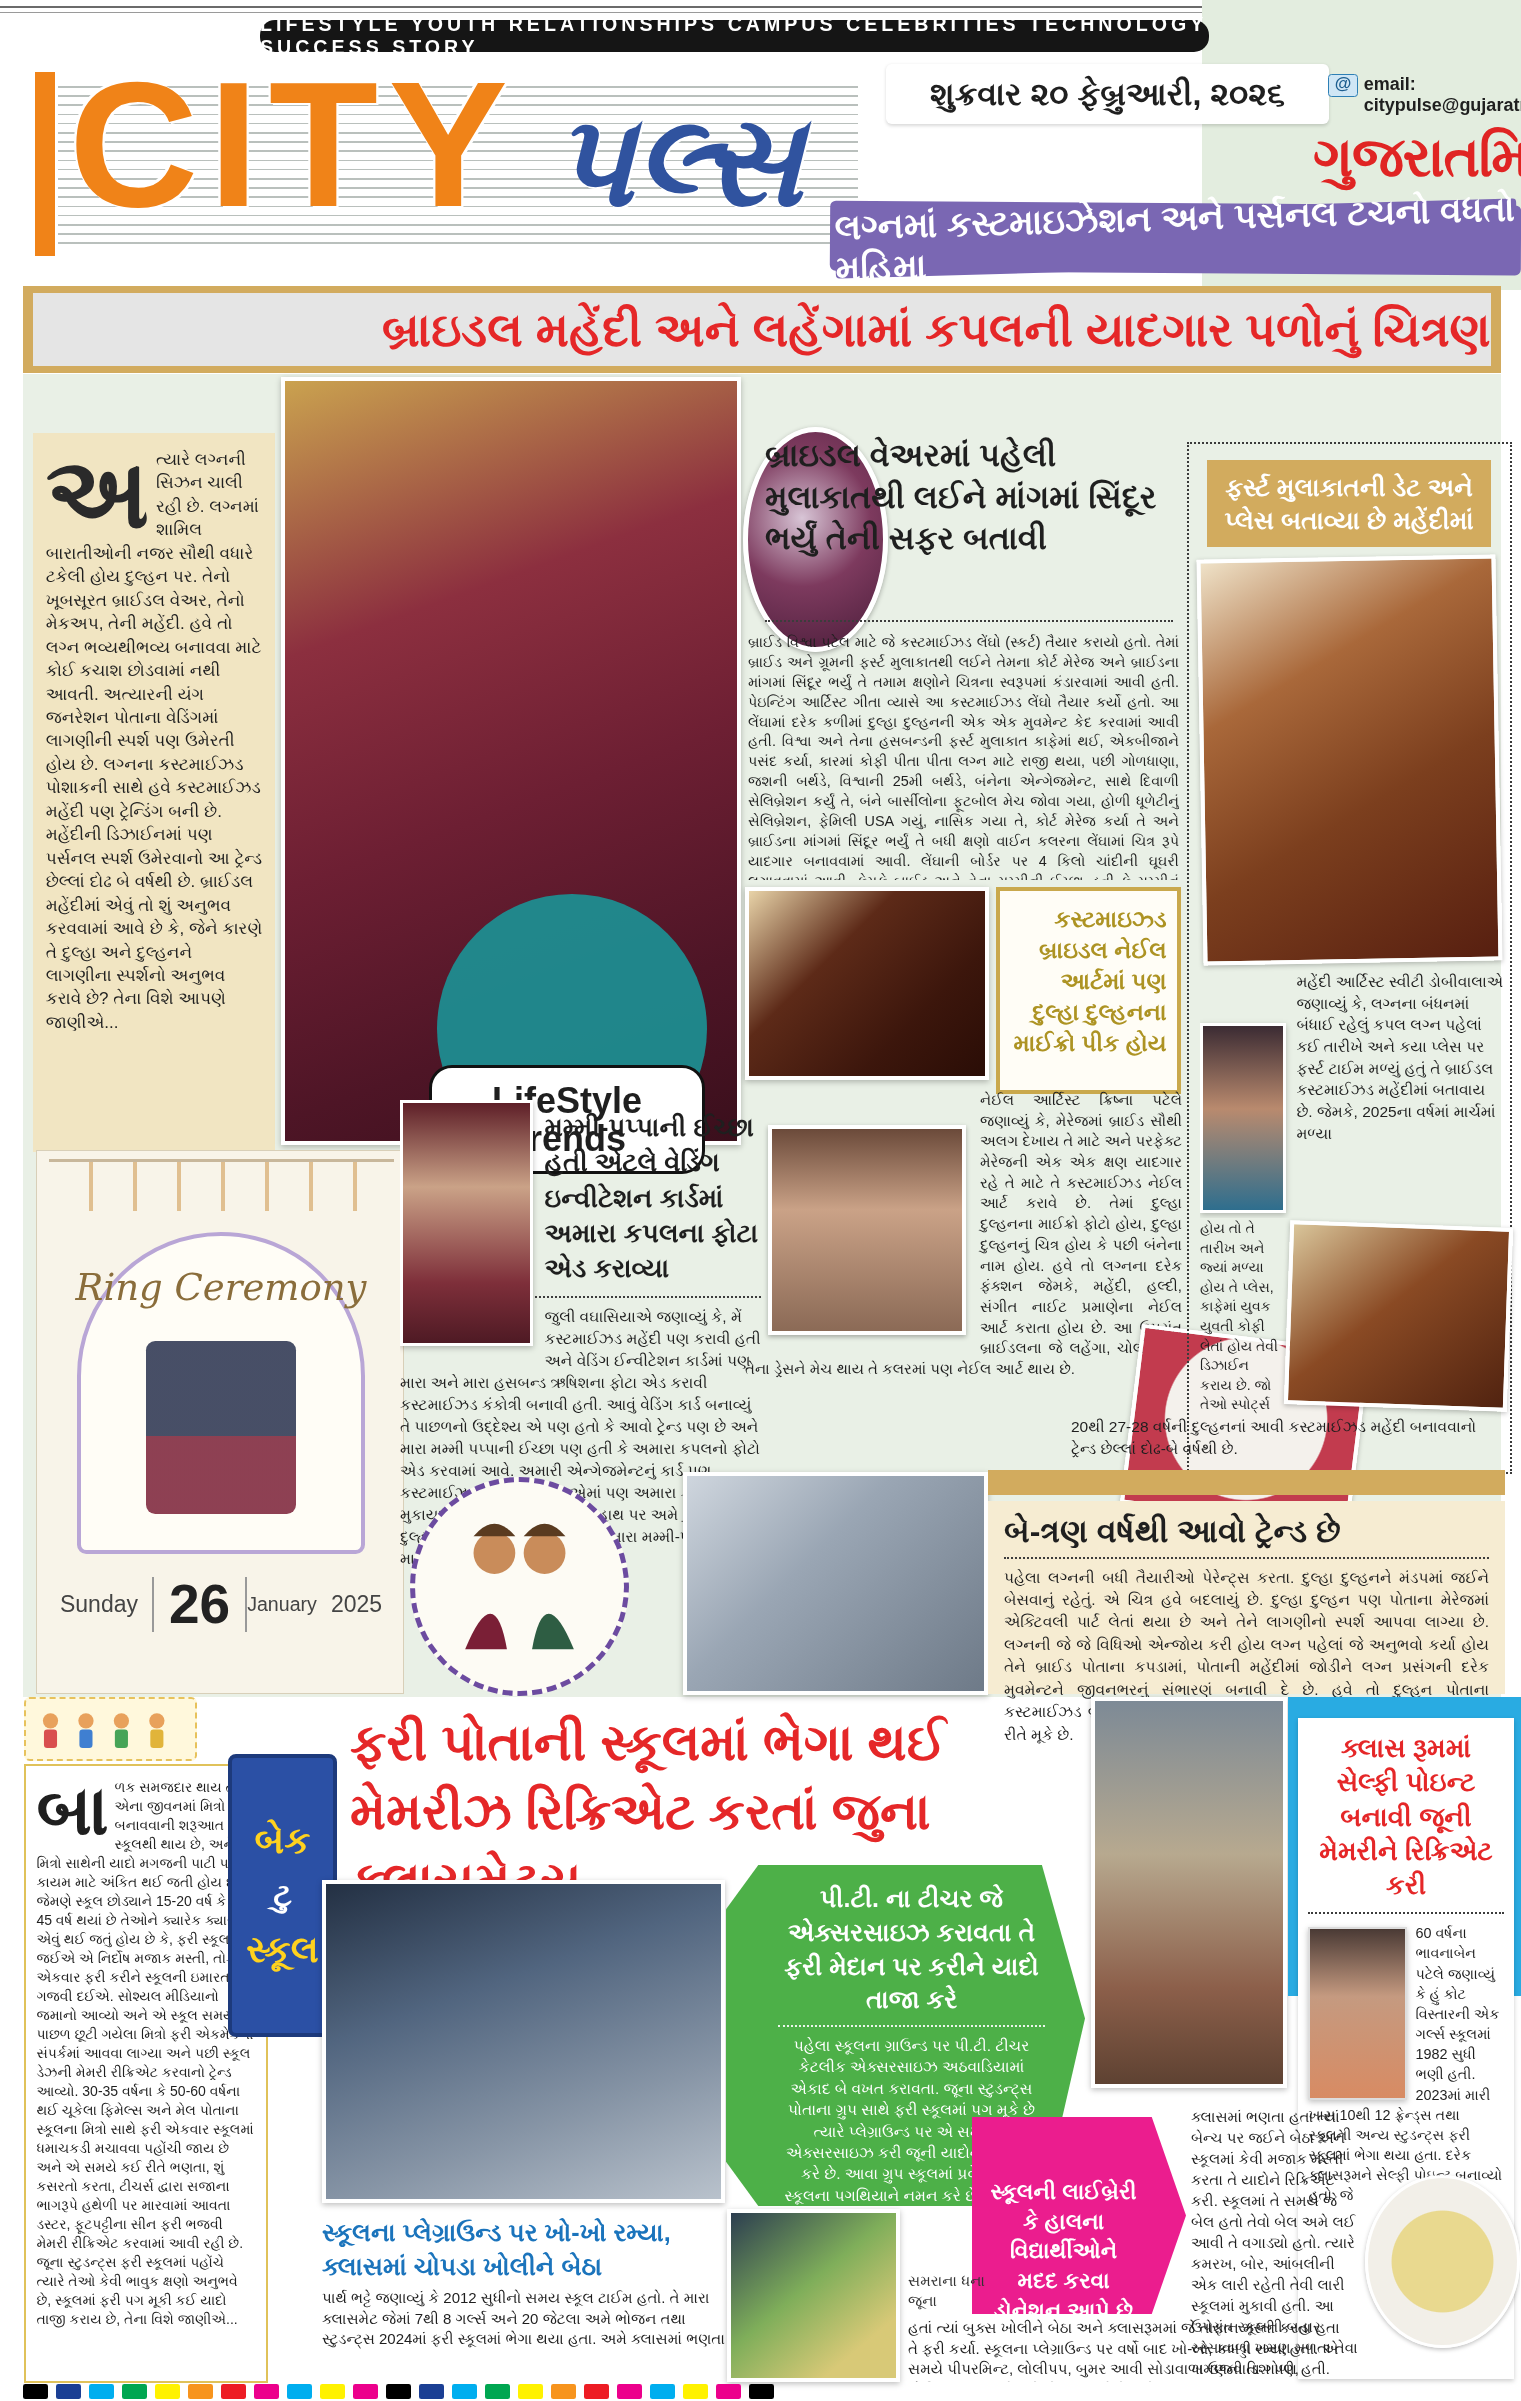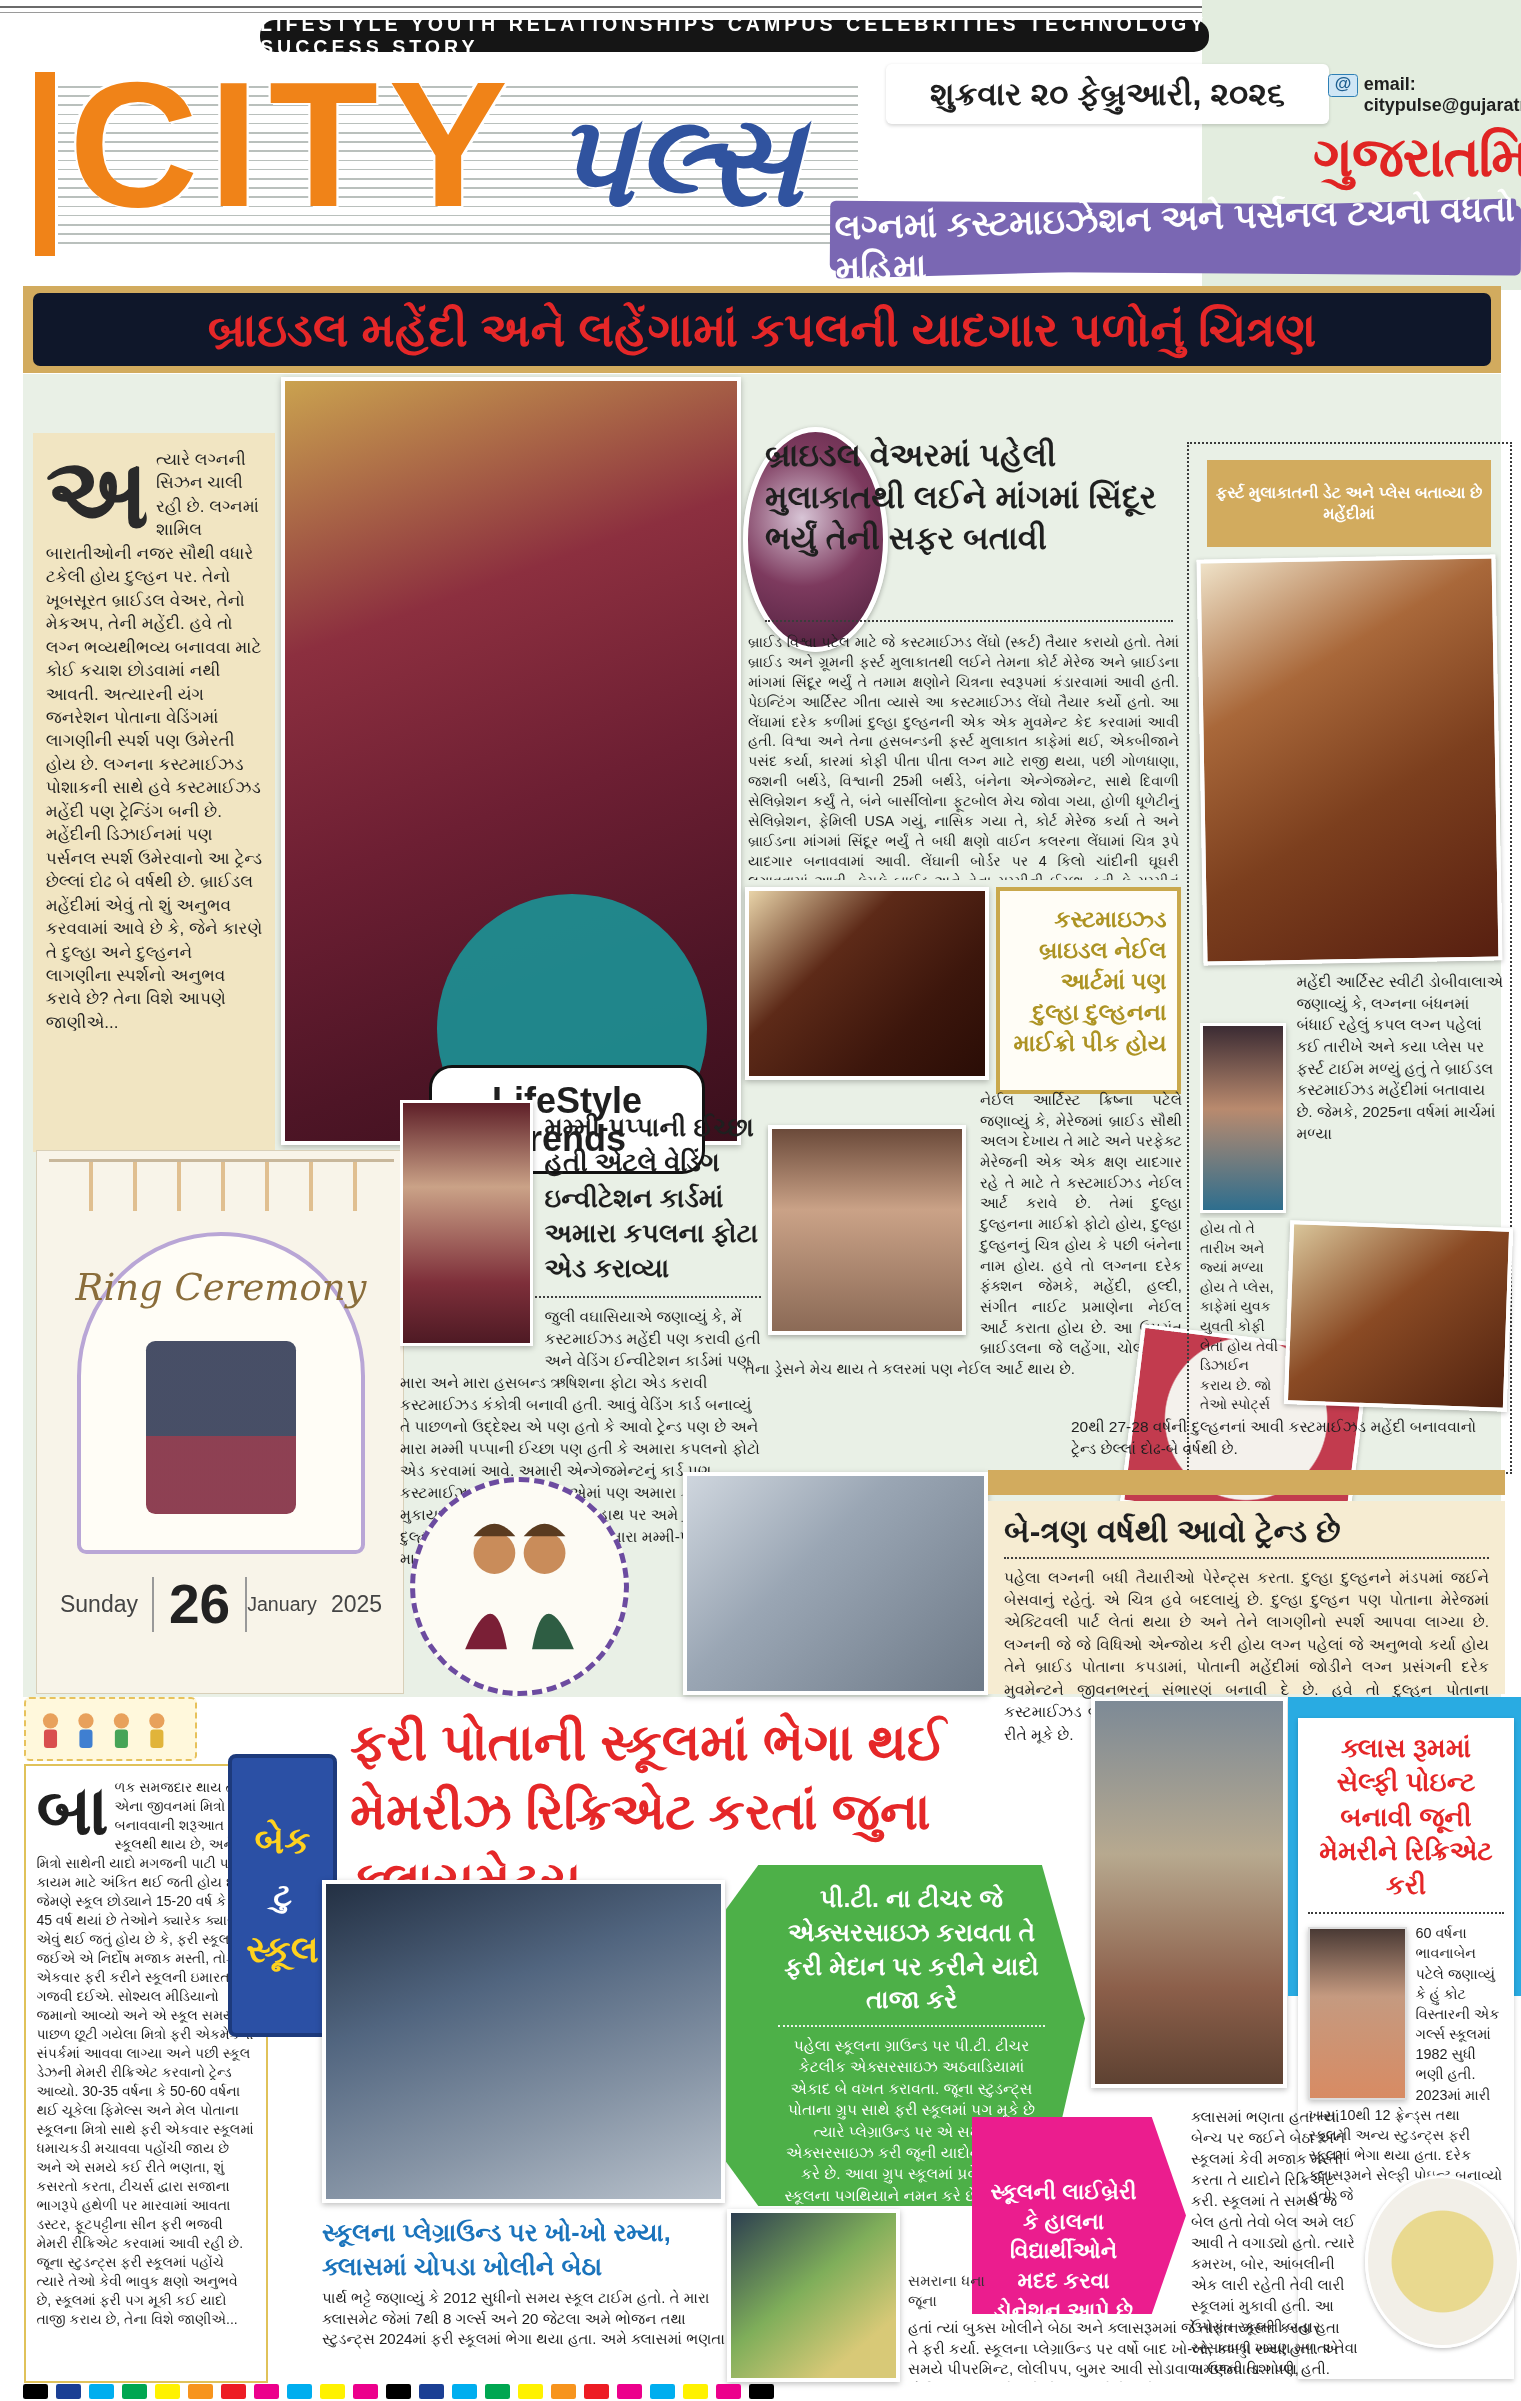--- a/index.html
+++ b/index.html
@@ -37,22 +37,22 @@
   .brand { left:1313px; top:129px; width:207px; font-size:55px; font-weight:900; color:#e02423;
      line-height:1.05; letter-spacing:-1.2px; }
 
   .kicker { left:835px; top:208px; width:682px; height:61px; background:#7a67b3;
      transform:rotate(-1.6deg); display:flex; align-items:center; justify-content:center;
      color:#fff; font-weight:bold; font-size:35px; border-radius:3.5px; }
   .kicker:before { content:""; position:absolute; inset:-4.6px; background:#7a67b3;
      transform:rotate(2deg); z-index:-1; border-radius:5.8px; }
 
   .head-band { left:23px; top:286px; width:1478px; height:87px; background:#d2ab5e; padding:7px 10.4px; }
-  .head-inner { width:100%; height:100%; background:#0f172a; display:flex; align-items:center;
-     justify-content:center;border-radius:7px; }
+  .head-inner { width:100%; height:100%; background:#e5e5e5; display:flex; align-items:center;
+     justify-content:flex-end; }
   .headline { color:#e52728; font-size:47px; font-weight:900; white-space:nowrap; }
 
   .artbg { left:23px; top:374px; width:1478px; height:1323px; background:#e9f0e6; }
 
   
   .leadcol { left:33px; top:433px; width:242px; height:719px; background:#f1e5c2; padding:15px 12.7px;
      font-size:17px; line-height:1.38; overflow:hidden; }
   .dropcap { float:left; font-size:98px; line-height:.8; font-weight:900; color:#2a2a2a; padding:5.8px 7px 0 0; }
 
   .bride-photo { left:281px; top:377px; width:460px; height:768px;
@@ -75,21 +75,21 @@
      overflow:hidden; text-align:justify; }
   .s3-portrait { float:left; width:198px; height:210px; margin:35px 14px 5.8px 23px;
      background:linear-gradient(180deg,#6b4a3a 0%,#caa287 40%,#8b6a56 100%); border:4.6px solid #fff;
      box-shadow:0 1.7px 4.6px rgba(0,0,0,.3); }
   .nail-closeup { left:1130px; top:1337px; width:230px; height:181px; transform:rotate(7deg);
      background:radial-gradient(circle at 50% 45%, #f4f1ec 0 55%, #c23b4e 56% 100%); }
 
   
   .rpanel { left:1187px; top:442px; width:325px; height:1032px; border:2.9px dotted #3a3a3a; }
   .s2-headbox { left:1207px; top:460px; width:284px; height:87px; background:#d2ab5e; color:#fff;
-     font-weight:bold; font-size:16px; display:flex; align-items:center; justify-content:center;
+     font-weight:bold; font-size:25px; display:flex; align-items:center; justify-content:center;
      text-align:center; line-height:1.3; padding:3px 8px; }
   .hands-photo { left:1200px; top:557px; width:299px; height:406px; transform:rotate(-1deg);
      background:linear-gradient(150deg,#efe2c8 0%,#a9683a 30%,#7c3f1e 60%,#571f10 100%); }
   .s2-flow { left:1200px; top:971px; width:305px; height:247px; font-size:15.5px; line-height:1.4; overflow:hidden; }
   .s2-portrait { float:left; width:86px; height:190px; margin:52px 10.4px 4.6px 0;
      background:linear-gradient(180deg,#3b2b33 0%,#b98a6e 45%,#2e6e8e 100%); border:3.5px solid #fff; }
   .s2-col2 { left:1200px; top:1219px; width:81px; height:198px; font-size:14px; line-height:1.4; overflow:hidden; }
   .mehndi2-photo { left:1287px; top:1224px; width:223px; height:184px; transform:rotate(2deg);
      background:linear-gradient(140deg,#d9c59a 0%,#8a4a24 45%,#512310 100%); }
   .s2-end { left:1071px; top:1416px; width:433px; height:55px; font-size:15.5px; line-height:1.4; overflow:hidden; }

